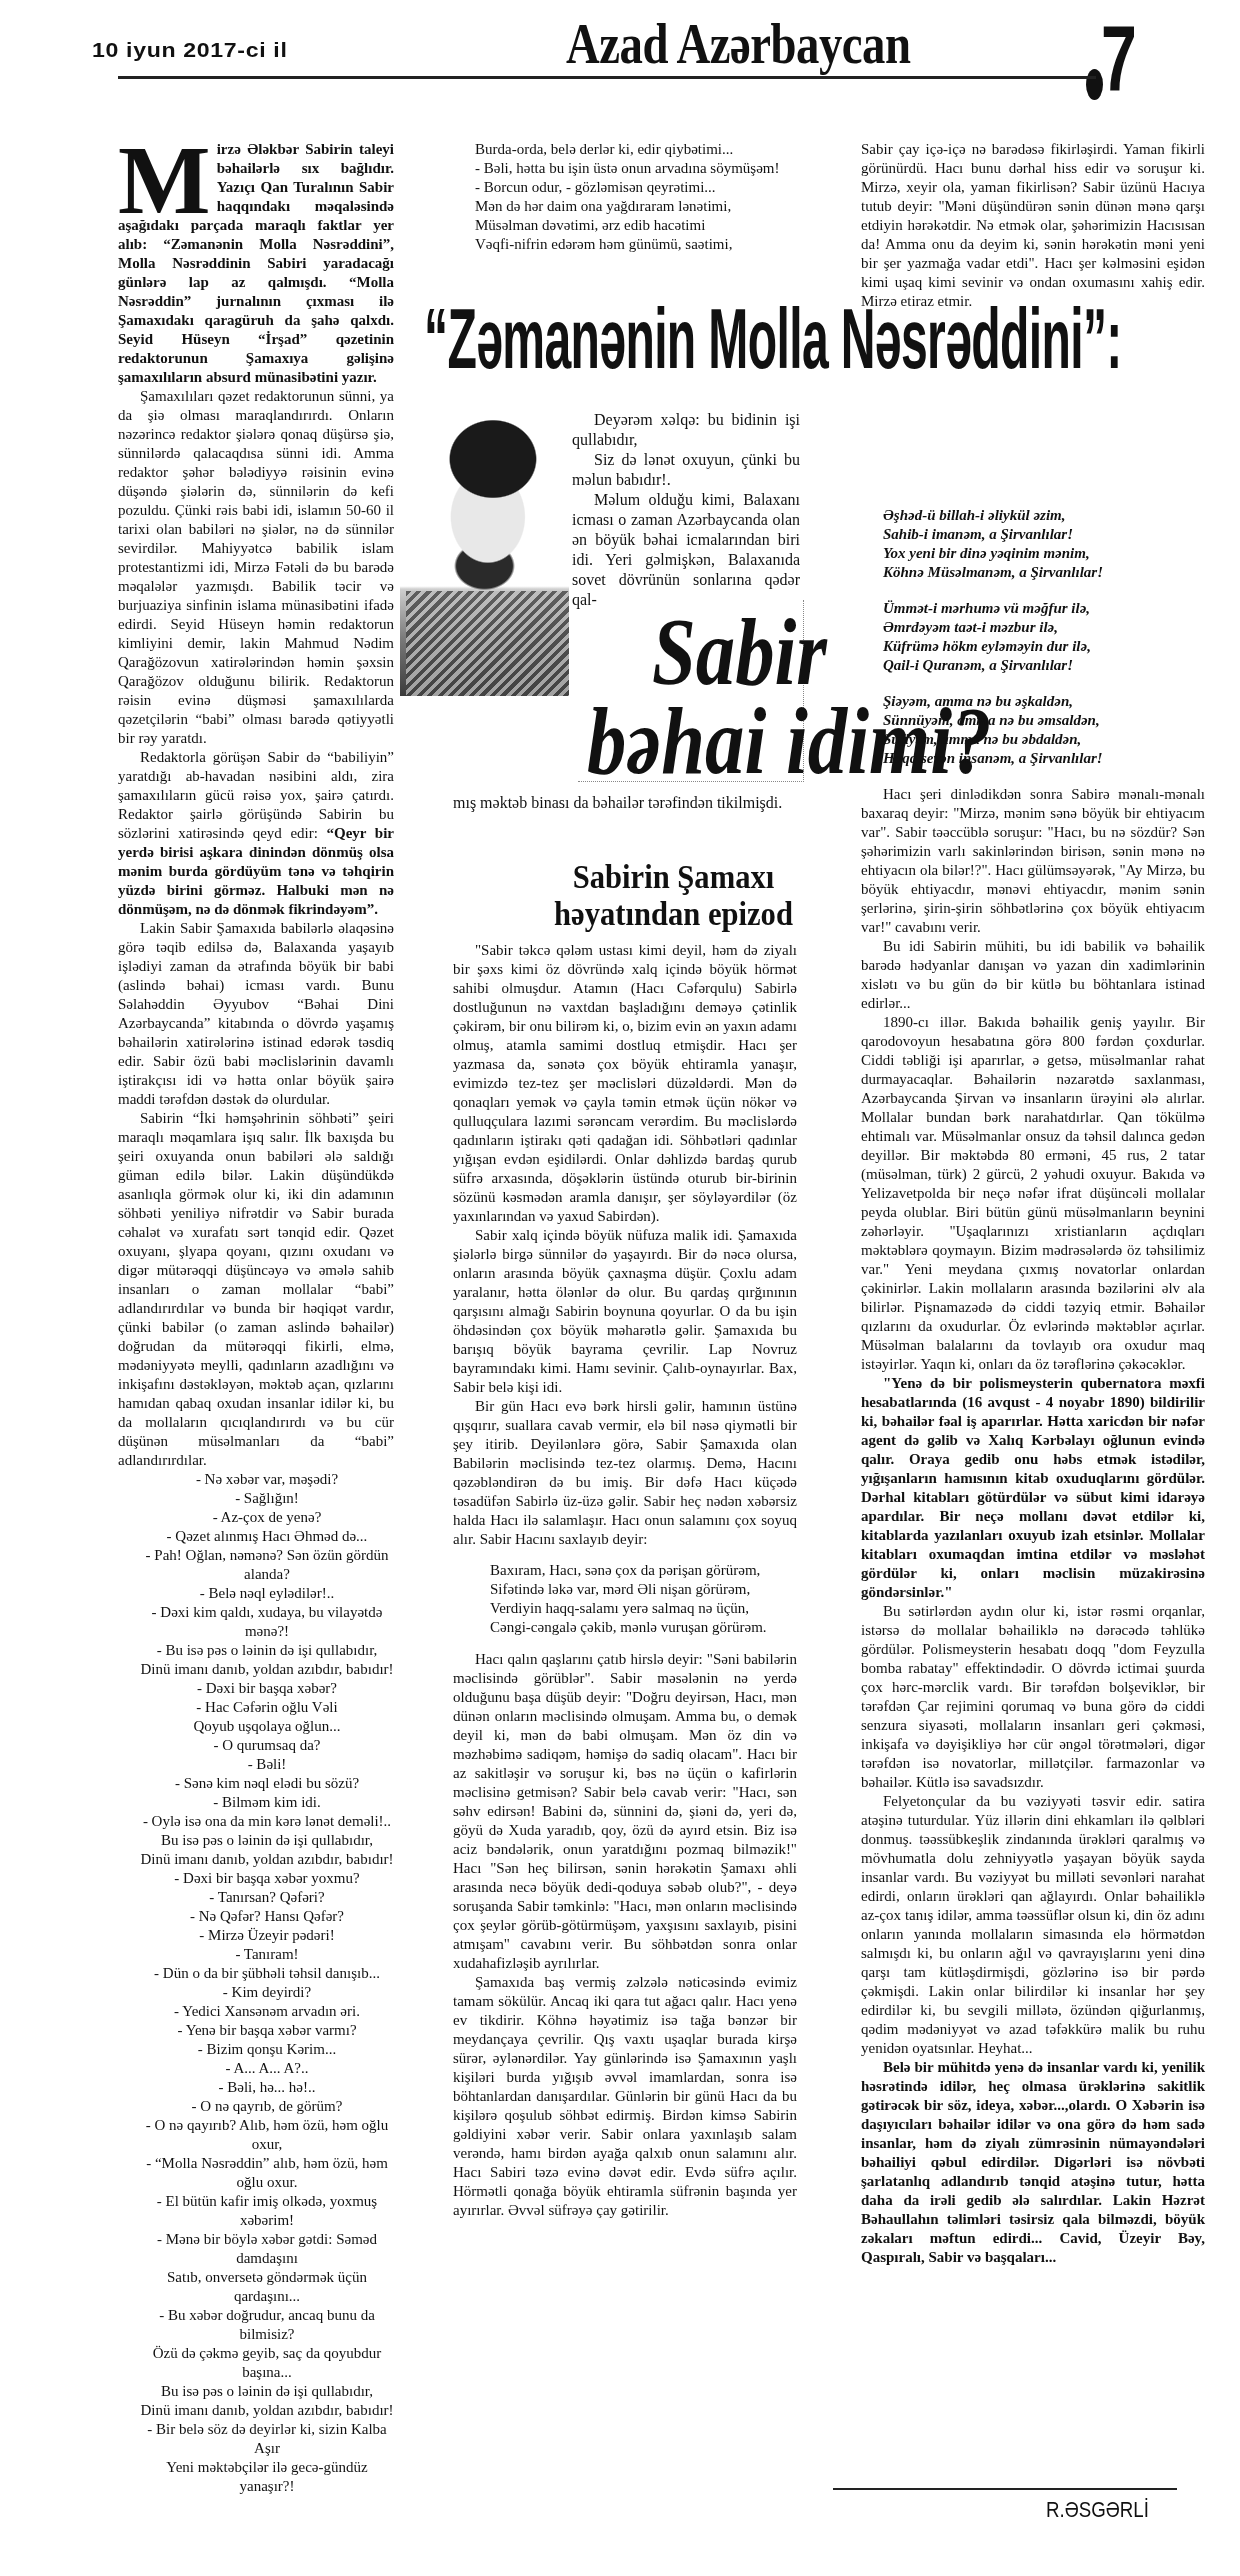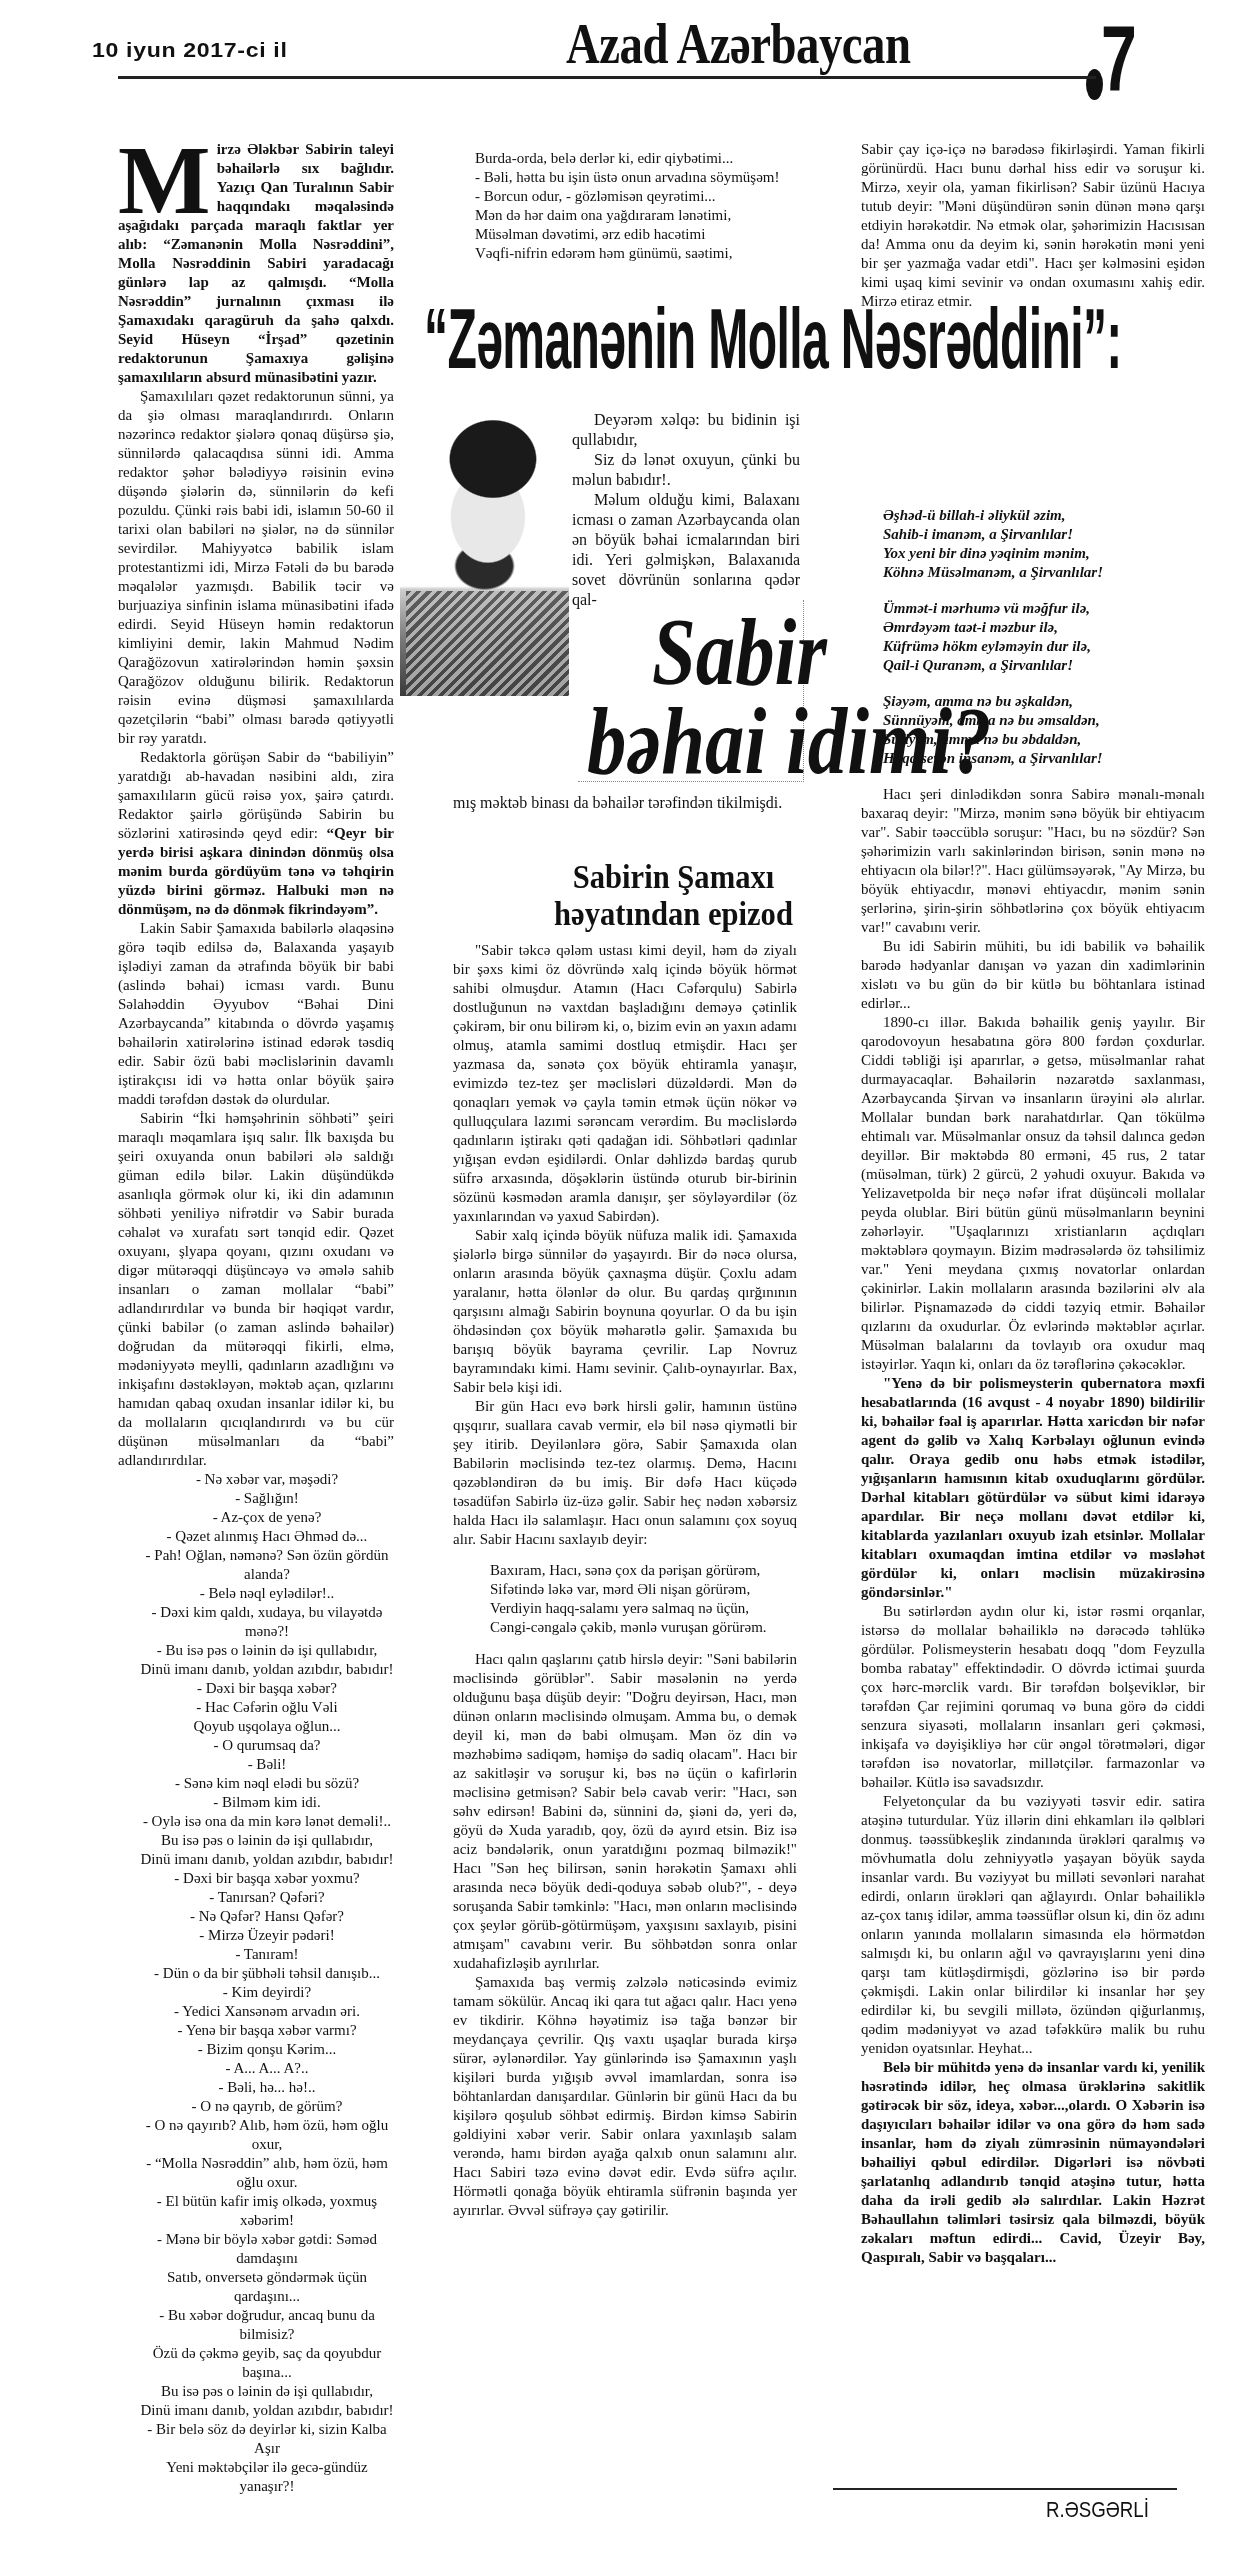--- a/index.html
+++ b/index.html
@@ -102,21 +102,21 @@
 <div class="abs headline">“Zəmanənin Molla Nəsrəddini”:</div>
 
 <div class="abs photo">
     <div class="shirt"></div>
   </div>
 
 <div class="abs kicker-box"></div>
 <div class="abs kicker1">Sabir</div>
 <div class="abs kicker2">bəhai idimi?</div>
 
-<div class="col col2" style="top:145px;">
+<div class="col col2" style="top:136px;">
   <div class="verse" id="verse-top" style="margin-left:22px;">
       <div>Burda-orda, belə derlər ki, edir qiybətimi...</div>
       <div>- Bəli, hətta bu işin üstə onun arvadına söymüşəm!</div>
       <div>- Borcun odur, - gözləmisən qeyrətimi...</div>
       <div>Mən də hər daim ona yağdıraram lənətimi,</div>
       <div>Müsəlman dəvətimi, ərz edib hacətimi</div>
       <div>Vəqfi-nifrin edərəm həm günümü, saətimi,</div>
     </div>
 </div>
 

